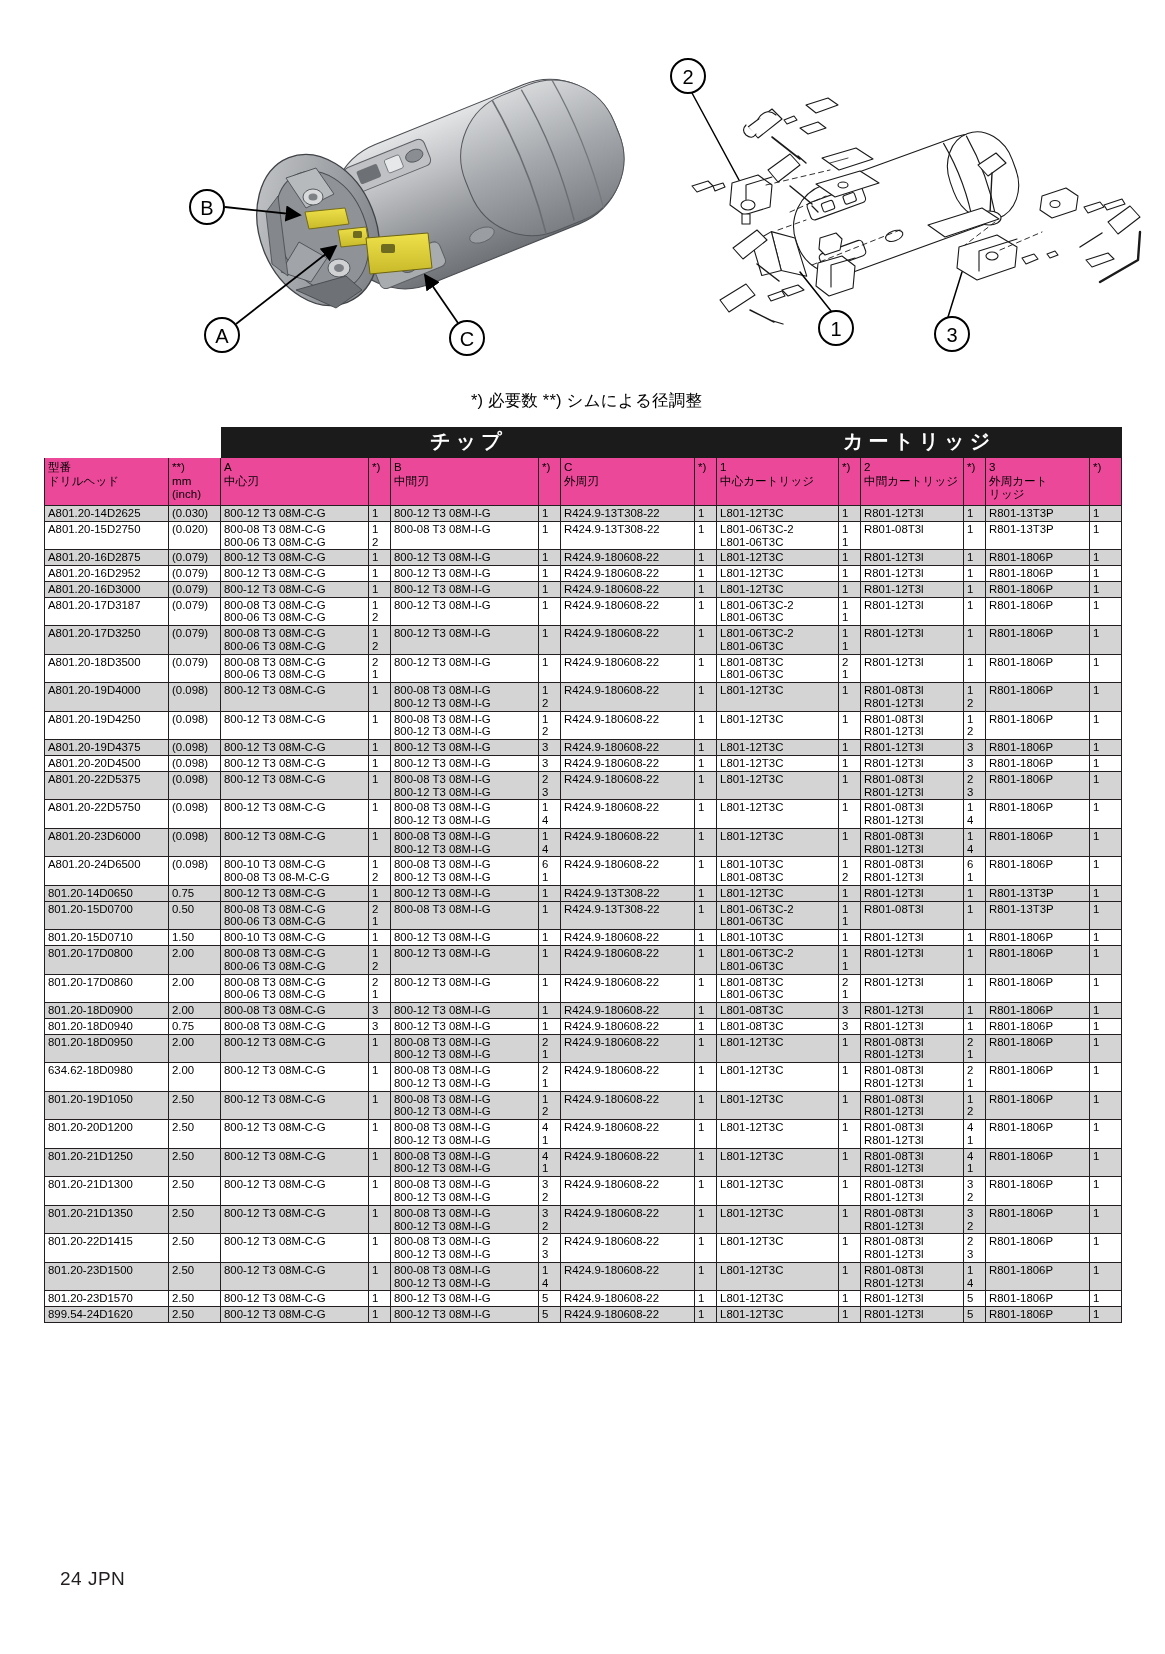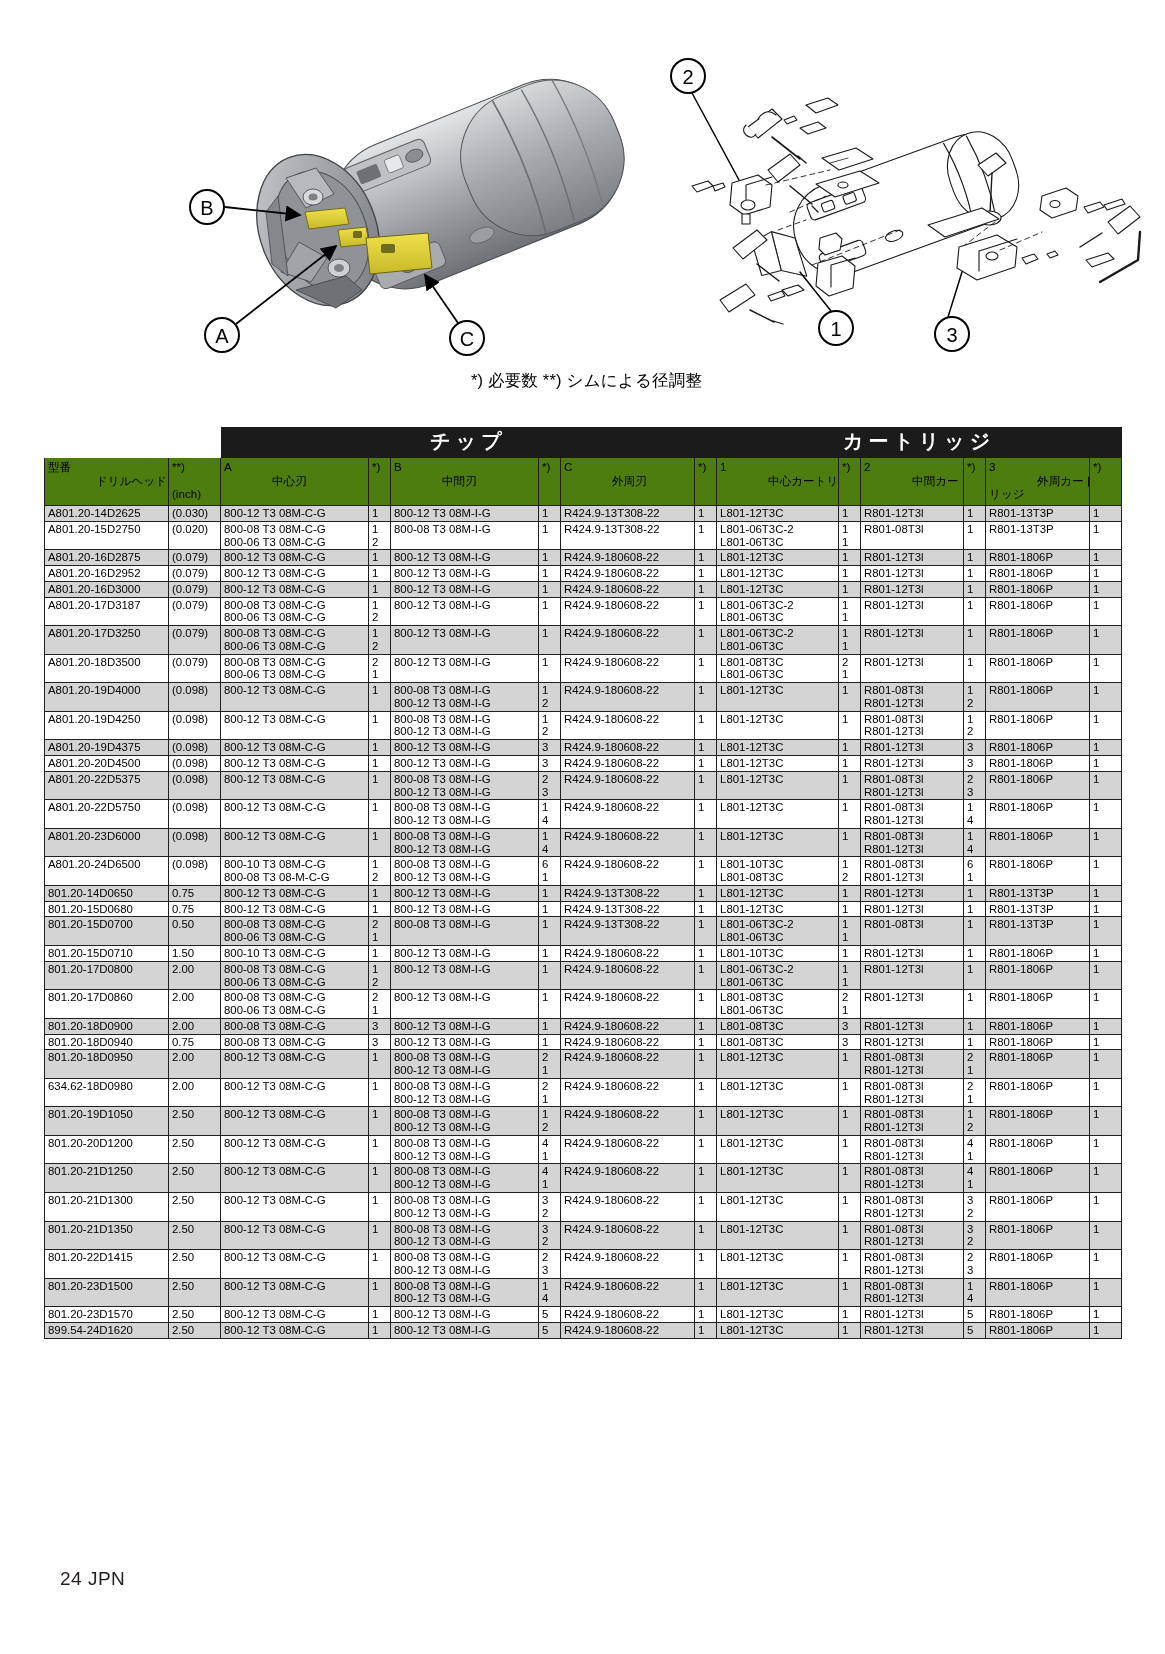--- a/index.html
+++ b/index.html
@@ -19,21 +19,21 @@
     position: absolute;
     top: 0; left: 0;
     width: 1165px;
     height: 390px;
   }
   .illus-svg { display: block; }
 
   
   .footnote-line {
     position: absolute;
-    top: 370px;
+    top: 390px;
     left: 0;
     width: 1165px;
     text-align: center;
     font-size: 16.5px;
     letter-spacing: 0.2px;
     padding-left: 8px;
   }
 
   
   .table-wrap {
@@ -70,28 +70,28 @@
     padding: 2px 0 4px 0;
     height: 30px;
     vertical-align: middle;
   }
   tr.group-row td.blank {
     background: #ffffff;
     border-color: #ffffff;
   }
   
   tr.head-row td {
-    background: #4d7c0f;
+    background: #ec4899;
     height: 48px;
     font-size: 11.6px;
     line-height: 1.18;
     padding-top: 2px;
   }
   tr.head-row td .hd1 { display: block; }
-  tr.head-row td .hd2 { display: block; margin-left: 48px; }
+  tr.head-row td .hd2 { display: block; }
   tr.head-row td .hd3 { display: block; }
 
   tbody tr.alt td { background: #d4d4d4; }
   tbody tr td { background: #ffffff; }
 
   .two-line span { display: block; }
 
   
   .page-footer {
     position: absolute;
@@ -789,36 +789,20 @@
           <td>1</td>
           <td>R424.9-13T308-22</td>
           <td>1</td>
           <td>L801-12T3C</td>
           <td>1</td>
           <td>R801-12T3l</td>
           <td>1</td>
           <td>R801-13T3P</td>
           <td>1</td>
         </tr>
-        <tr>
-          <td>801.20-15D0680</td>
-          <td>0.75</td>
-          <td>800-12 T3 08M-C-G</td>
-          <td>1</td>
-          <td>800-12 T3 08M-I-G</td>
-          <td>1</td>
-          <td>R424.9-13T308-22</td>
-          <td>1</td>
-          <td>L801-12T3C</td>
-          <td>1</td>
-          <td>R801-12T3l</td>
-          <td>1</td>
-          <td>R801-13T3P</td>
-          <td>1</td>
-        </tr>
         <tr class="alt">
           <td>801.20-15D0700</td>
           <td>0.50</td>
           <td class="two-line">
             <span>800-08 T3 08M-C-G</span>
             <span>800-06 T3 08M-C-G</span>
           </td>
           <td class="two-line">
             <span>2</span>
             <span>1</span>

